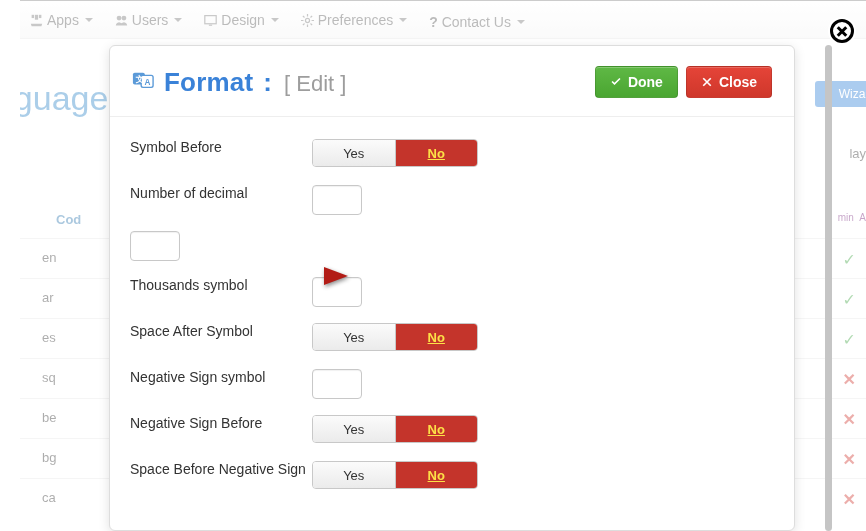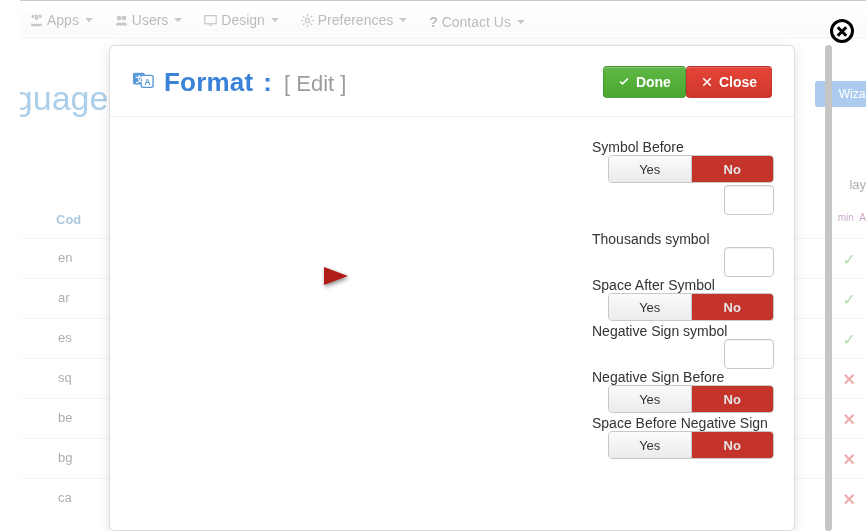--- a/index.html
+++ b/index.html
@@ -5,56 +5,56 @@
   * { box-sizing: border-box; }
   html, body { margin:0; padding:0; font-family: "Helvetica Neue", Helvetica, Arial, sans-serif; font-size:14px; color:#333; }
   .stage { position:relative; width:866px; height:531px; overflow:hidden; background:#fff; border-top:1px solid #ccc;margin-left:20px;}
   
   .bg-nav { height:38px; line-height:38px; padding:0 10px; border-bottom:1px solid #e6e6e6; background:linear-gradient(#fff,#f3f3f3); color:#555;}
   .bg-nav .menu-item { display:inline-flex; align-items:center; gap:4px; margin-right:18px; color:#555; cursor:pointer;}
   .bg-nav .menu-item svg { width:13px; height:13px; fill:#777; }
   .caret { display:inline-block; border-top:4px solid #777; border-left:4px solid transparent; border-right:4px solid transparent; margin-left:2px;}
   .bg-title { position:absolute; left:-44px; top:78px; font-size:34px; color:#2e85c7; font-weight:400;}
   .bg-wizard { position:absolute; right:0; top:80px; background:#2f80d8; color:#fff; font-size:12px; padding:6px 10px 6px 24px; border-radius:3px 0 0 3px;}
-  .bg-rowtext { position:absolute; right:20px; top:176px; font-size:13px; color:#333; }
+  .bg-rowtext { position:absolute; right:20px; top:145px; font-size:13px; color:#333; }
   .bg-th { position:absolute; left:36px; top:211px; color:#2e77af; font-weight:bold; font-size:13px;}
   .bg-th2 { position:absolute; right:20px; top:211px; color:#701a75; font-weight:normal; font-size:10px;}
   .bg-row { position:absolute; left:0; right:0; height:40px; border-top:1px solid #e7e7e7;}
-  .bg-row .code { position:absolute; left:38px; top:11px; font-size:13px; color:#333;}
+  .bg-row .code { position:absolute; left:22px; top:11px; font-size:13px; color:#333;}
   .bg-row .mark { position:absolute; right:30px; top:11px; font-size:16px;}
   .ok { color:#3fa442; }
   .bad { color:#d0352d; font-weight:bold;}
   
   .overlay { position:absolute; inset:0; background:rgba(255,255,255,0.6); }
   .overlay-scroll { position:absolute; top:44px; bottom:0; right:54px; width:7px; background:#c5c5c5; border-radius:4px;}
   .close-circle { position:absolute; top:18px; right:32px; width:24px; height:24px; border:3px solid #000; border-radius:50%; background:#fff; display:flex; align-items:center; justify-content:center; cursor:pointer; box-shadow:0 0 0 2px #fff;}
   .close-circle:before, .close-circle:after { content:""; position:absolute; width:12px; height:3px; background:#000; }
   .close-circle:before { transform:rotate(45deg);}
   .close-circle:after { transform:rotate(-45deg);}
   
   .dialog { position:absolute; left:89px; top:44px; width:686px; bottom:0; background:#fff; border:1px solid #ddd; border-radius:6px; box-shadow:0 3px 12px rgba(0,0,0,0.12);}
   .dlg-head { display:flex; align-items:center; justify-content:space-between; padding:20px 22px 18px 22px; border-bottom:1px solid #eee;}
   .dlg-title-wrap { display:flex; align-items:baseline; gap:6px;}
   .dlg-icon { width:22px; height:22px; margin-right:4px; }
   .dlg-title { font-size:26px; font-weight:bold; color:#3a82d8; letter-spacing:0.2px;}
   .dlg-colon { font-size:26px; font-weight:bold; color:#3a82d8; margin-left:4px;}
   .dlg-sub { font-size:22px; color:#9d9d9d; font-weight:400; margin-left:6px;text-align:center;}
-  .dlg-actions { display:flex; justify-content:center;}
+  .dlg-actions { display:flex; gap:8px;justify-content:center;}
   .btn { display:inline-flex; align-items:center; gap:6px; padding:6px 14px; border-radius:4px; font-size:14px; font-weight:bold; color:#fff; cursor:pointer; border:1px solid rgba(0,0,0,0.12); line-height:18px;}
   .btn-green { background:linear-gradient(#5fb845,#4aa631); box-shadow:inset 0 1px 0 rgba(255,255,255,0.25);}
   .btn-red { background:linear-gradient(#e54438,#cf372b); box-shadow:inset 0 1px 0 rgba(255,255,255,0.2);}
   .btn svg { width:12px; height:12px; fill:#fff;}
   .dlg-body { padding:22px 20px 0 20px;}
-  .row { display:flex; align-items:flex-end; min-height:46px;flex-direction:column;}
+  .row { display:flex; align-items:flex-start; min-height:46px;}
   .row .lbl { width:182px; font-size:14px; color:#333;}
   .row .ctrl { }
   .yn { display:flex; width:166px; height:28px; border:1px solid #c8c8c8; border-radius:4px; overflow:hidden; font-size:13px;}
   .yn .opt { flex:1; display:flex; align-items:center; justify-content:center; cursor:pointer; user-select:none;}
   .yn .opt.yes { background:linear-gradient(#fbfbfb,#ebebeb); color:#333; border-right:1px solid #c8c8c8;}
-  .yn .opt.no { background:#c4342b; color:#e5e5e5; font-weight:bold;}
+  .yn .opt.no { background:#c4342b; color:#fde047; font-weight:bold;text-decoration:underline;}
   .txt { width:50px; height:30px; border:1px solid #c8c8c8; border-radius:4px; padding:4px 6px; font-size:14px; color:#555; box-shadow:inset 0 1px 1px rgba(0,0,0,0.06);}
   
   .cursor { position:absolute; left:302px; top:264px; pointer-events:none;}
   .cursor svg { width:30px; height:22px; filter: drop-shadow(1px 2px 2px rgba(0,0,0,0.45));}
 </style>
 </head>
 <body>
 
 <div class="stage">
 
@@ -175,20 +175,24 @@
       <div class="row">
         <div class="lbl">Symbol Before</div>
         <div class="ctrl">
           <div class="yn">
             <div class="opt yes">Yes</div>
             <div class="opt no">No</div>
           </div>
         </div>
       </div>
       <div class="row">
+        <div class="lbl">Number of decimal</div>
+        <div class="ctrl"><input class="txt" value="" style=""></div>
+      </div>
+      <div class="row">
         <div class="ctrl"><input class="txt" value="" style=""></div>
       </div>
       <div class="row">
         <div class="lbl">Thousands symbol</div>
         <div class="ctrl"><input class="txt" value="" style=""></div>
       </div>
       <div class="row">
         <div class="lbl">Space After Symbol</div>
         <div class="ctrl">
           <div class="yn">

